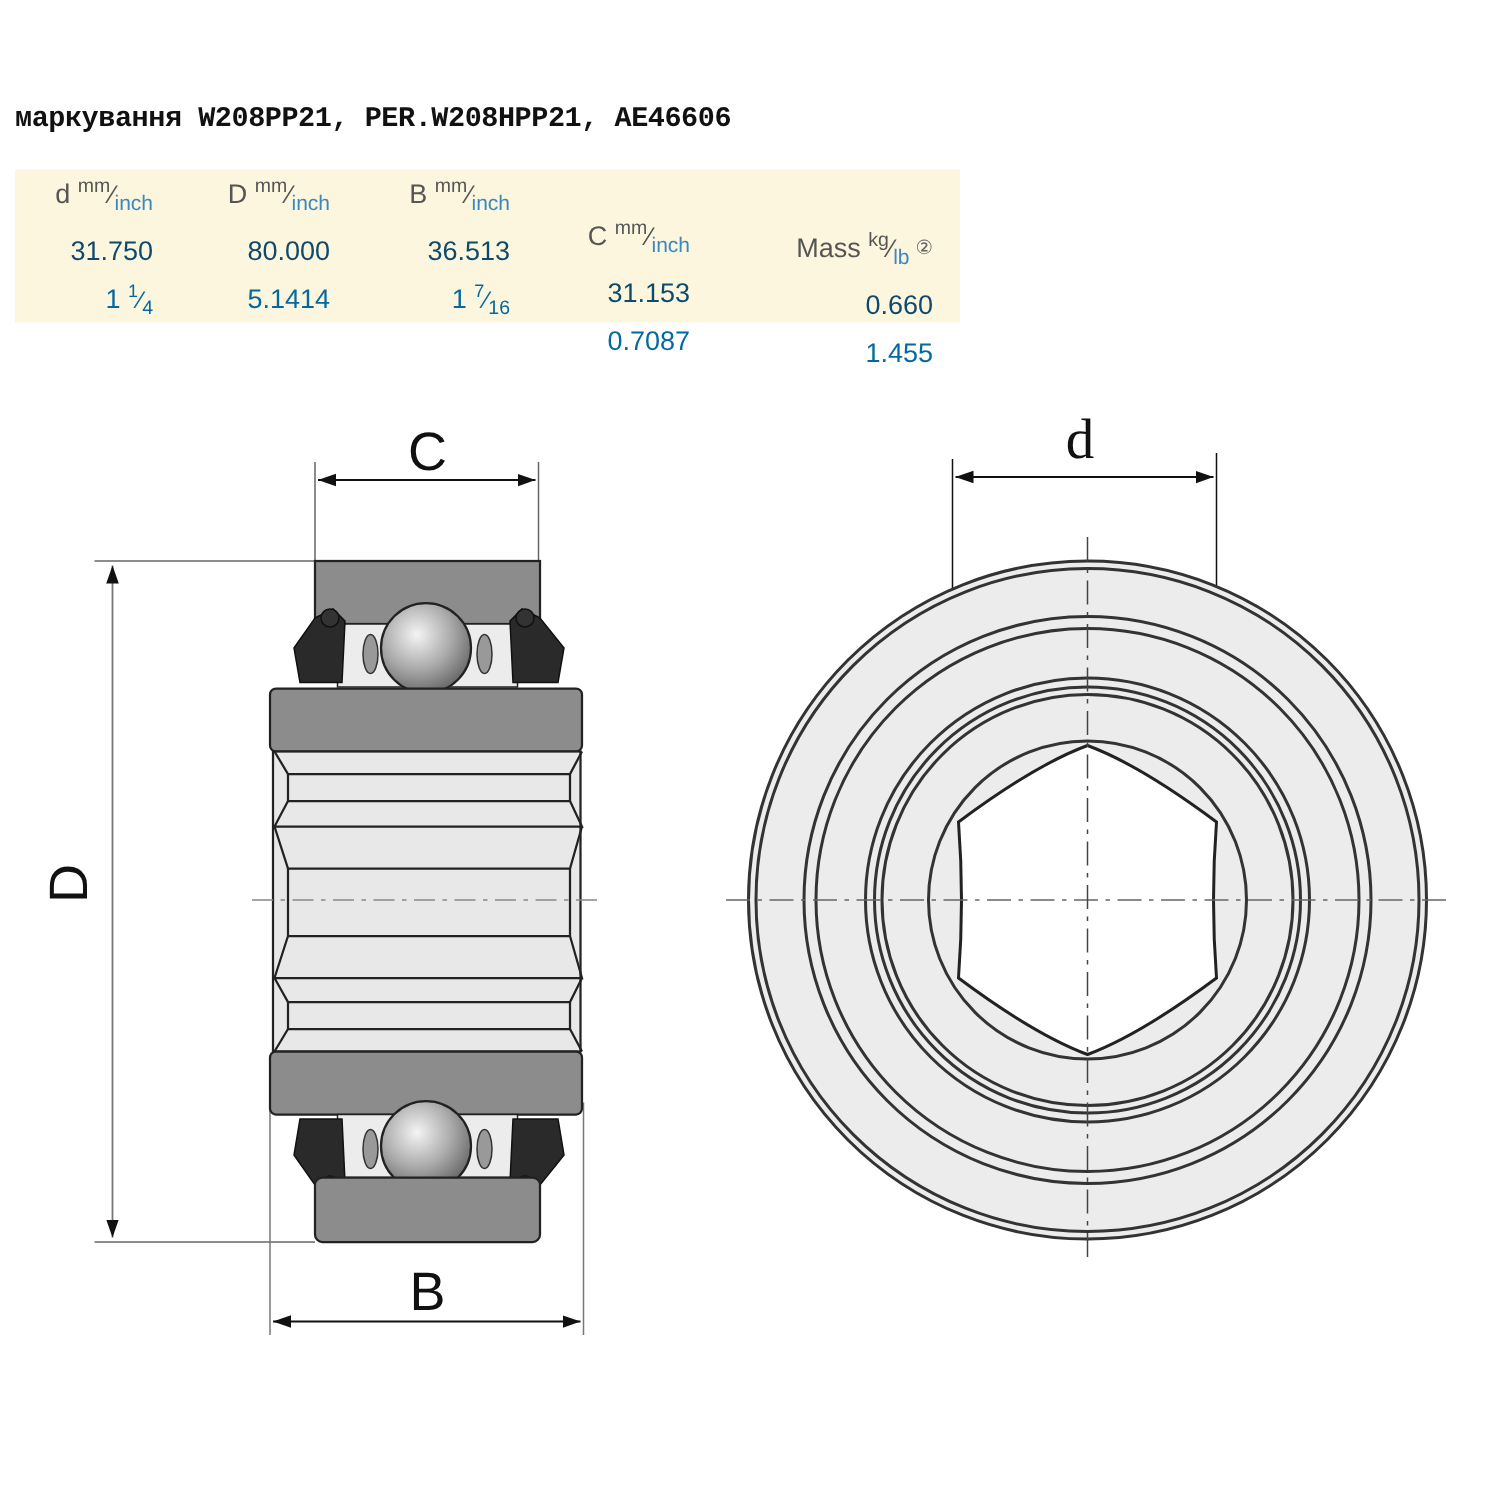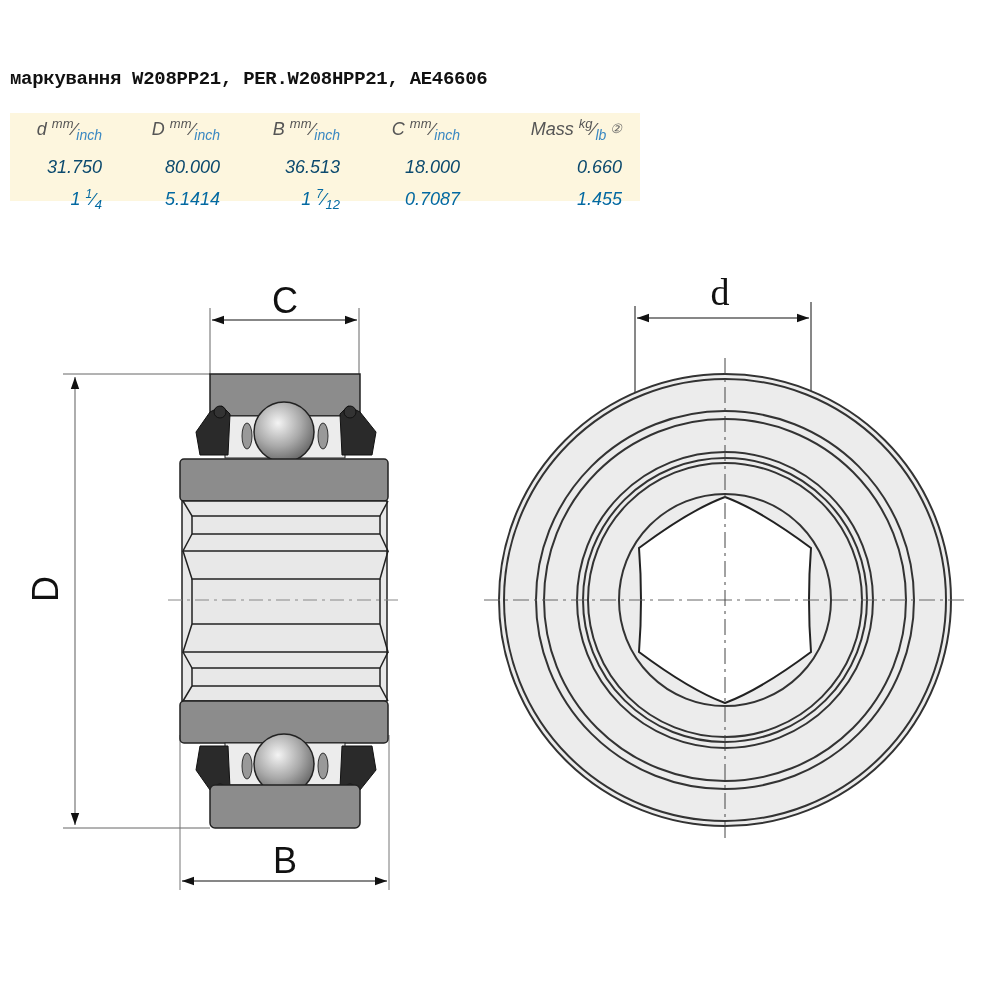--- a/index.html
+++ b/index.html
@@ -3,23 +3,22 @@
 <meta charset="utf-8">
 <style>
   html, body { margin: 0; padding: 0; background: #ffffff; }
   body { width: 1000px; height: 1000px; position: relative; overflow: hidden; font-family: "Liberation Sans", sans-serif; }
   .title {
     position: absolute; left: 10px; top: 68px;
     font-family: Liberation Mono, monospace; font-weight: bold; font-size: 19px; color: #111;
     letter-spacing: -0.3px;
   }
   .spec-table {
-    position: absolute; left: 10px; top: 113px; width: 630px; height: 88px;
+    position: absolute; left: 10px; top: 113px; width: 630px; height: 102px;
     background: #fdf6de;
-    font-style: italic;
   }
   .col { position: absolute; top: 0; height: 102px; text-align: right; }
   .cell { position: absolute; right: 0; white-space: nowrap; font-size: 18px; }
   .hdr { top: 6px; color: #555; font-size: 18px; }
   .hdr .sup { font-size: 13px; position: relative; top: -7px; color: #555; }
   .hdr .slash { font-size: 17px; color: #555; }
   .hdr .sub { font-size: 14px; position: relative; top: 5px; color: #3a88c2; }
   .hdr .note { font-size: 13px; color: #666; margin-left: 4px; position: relative; top: -2px; }
   .mm { top: 44px; color: #0c4a6e; text-align: center; }
   .inch { top: 76px; color: #0369a1; }
@@ -58,34 +57,34 @@
   </div>
 
   <div class="col" style="left:220px; width:110px;">
     <div class="cell hdr">
       <span>B</span>
       <span class="sup">mm</span><span class="slash">⁄</span><span class="sub">inch</span>
     </div>
     <div class="cell mm">36.513</div>
     <div class="cell inch">
       <span>1</span>
-      <span class="fsup">7</span><span class="fslash">⁄</span><span class="fsub">12</span>
-    </div>
-  </div>
-
-  <div class="col" style="left:340px; width:110px;">
+      <span class="fsup">7</span><span class="fslash">⁄</span><span class="fsub">16</span>
+    </div>
+  </div>
+
+  <div class="col" style="left:340px; width:110px;margin-top:28px;">
     <div class="cell hdr">
       <span>C</span>
       <span class="sup">mm</span><span class="slash">⁄</span><span class="sub">inch</span>
     </div>
-    <div class="cell mm">18.000</div>
+    <div class="cell mm">31.153</div>
     <div class="cell inch">0.7087</div>
   </div>
 
-  <div class="col" style="left:460px; width:152px;">
+  <div class="col" style="left:460px; width:152px;margin-top:36px;">
     <div class="cell hdr">
       <span>Mass</span>
       <span class="sup">kg</span><span class="slash">⁄</span><span class="sub">lb</span><span class="note">②</span>
     </div>
     <div class="cell mm">0.660</div>
     <div class="cell inch">1.455</div>
   </div>
 </div>
 
 <svg class="drawing" width="1000" height="1000" viewBox="0 0 1000 1000">

